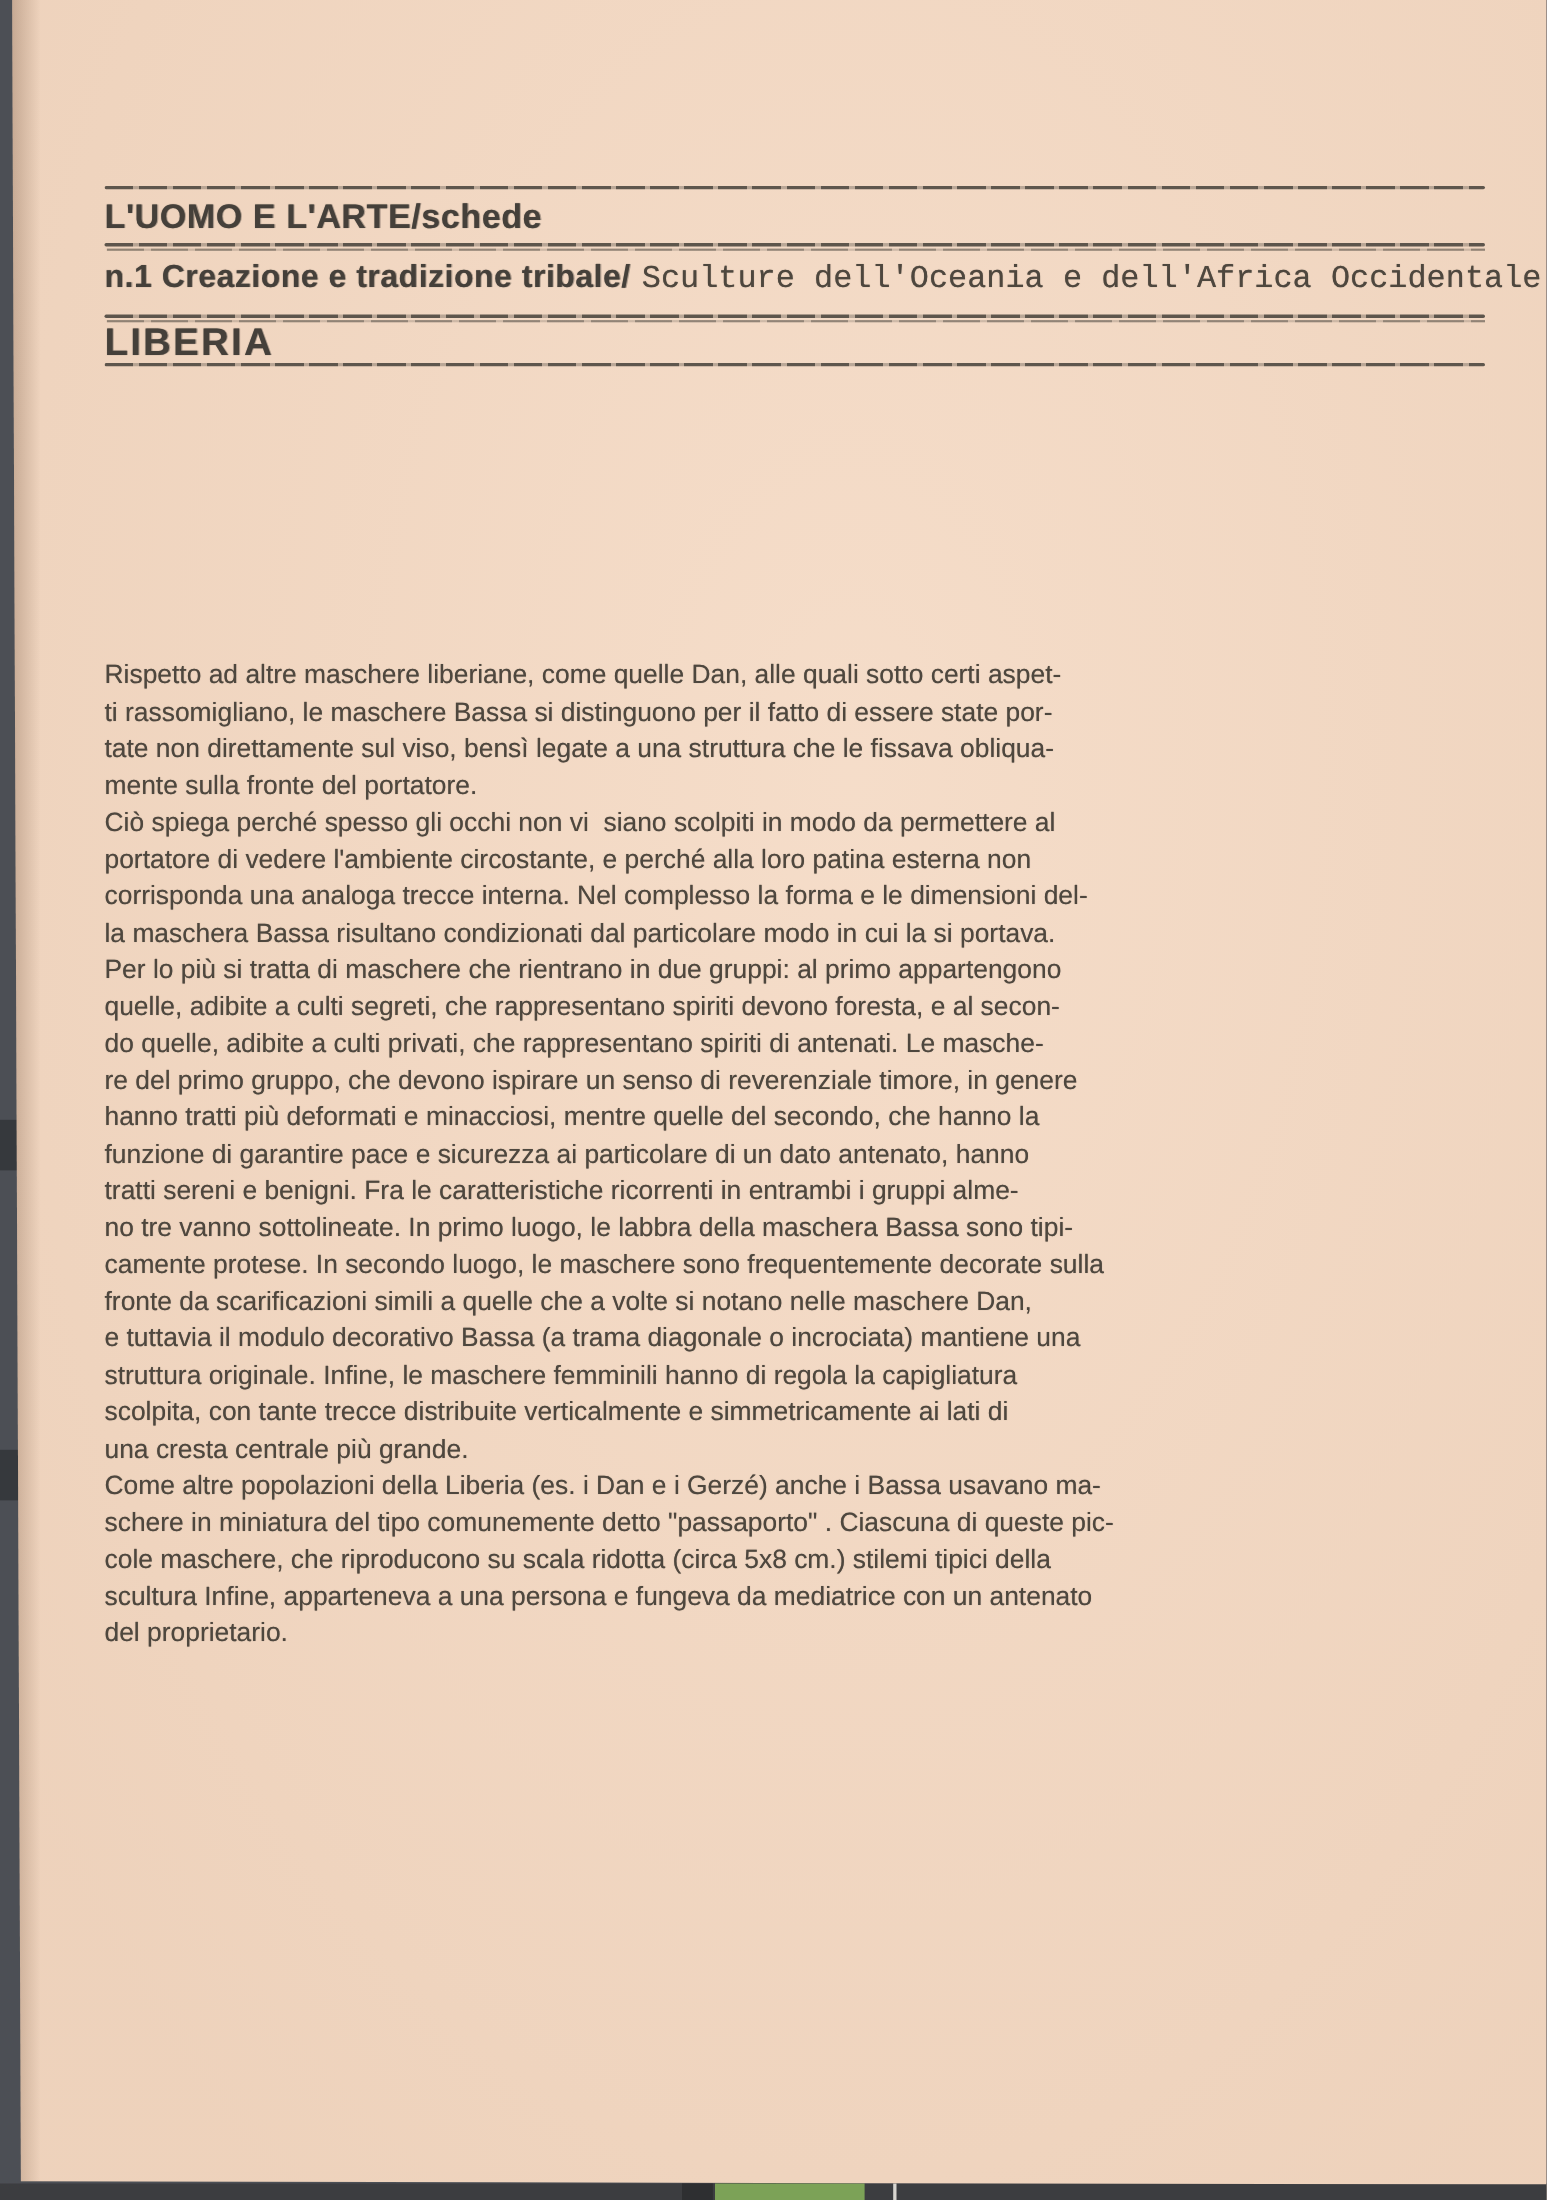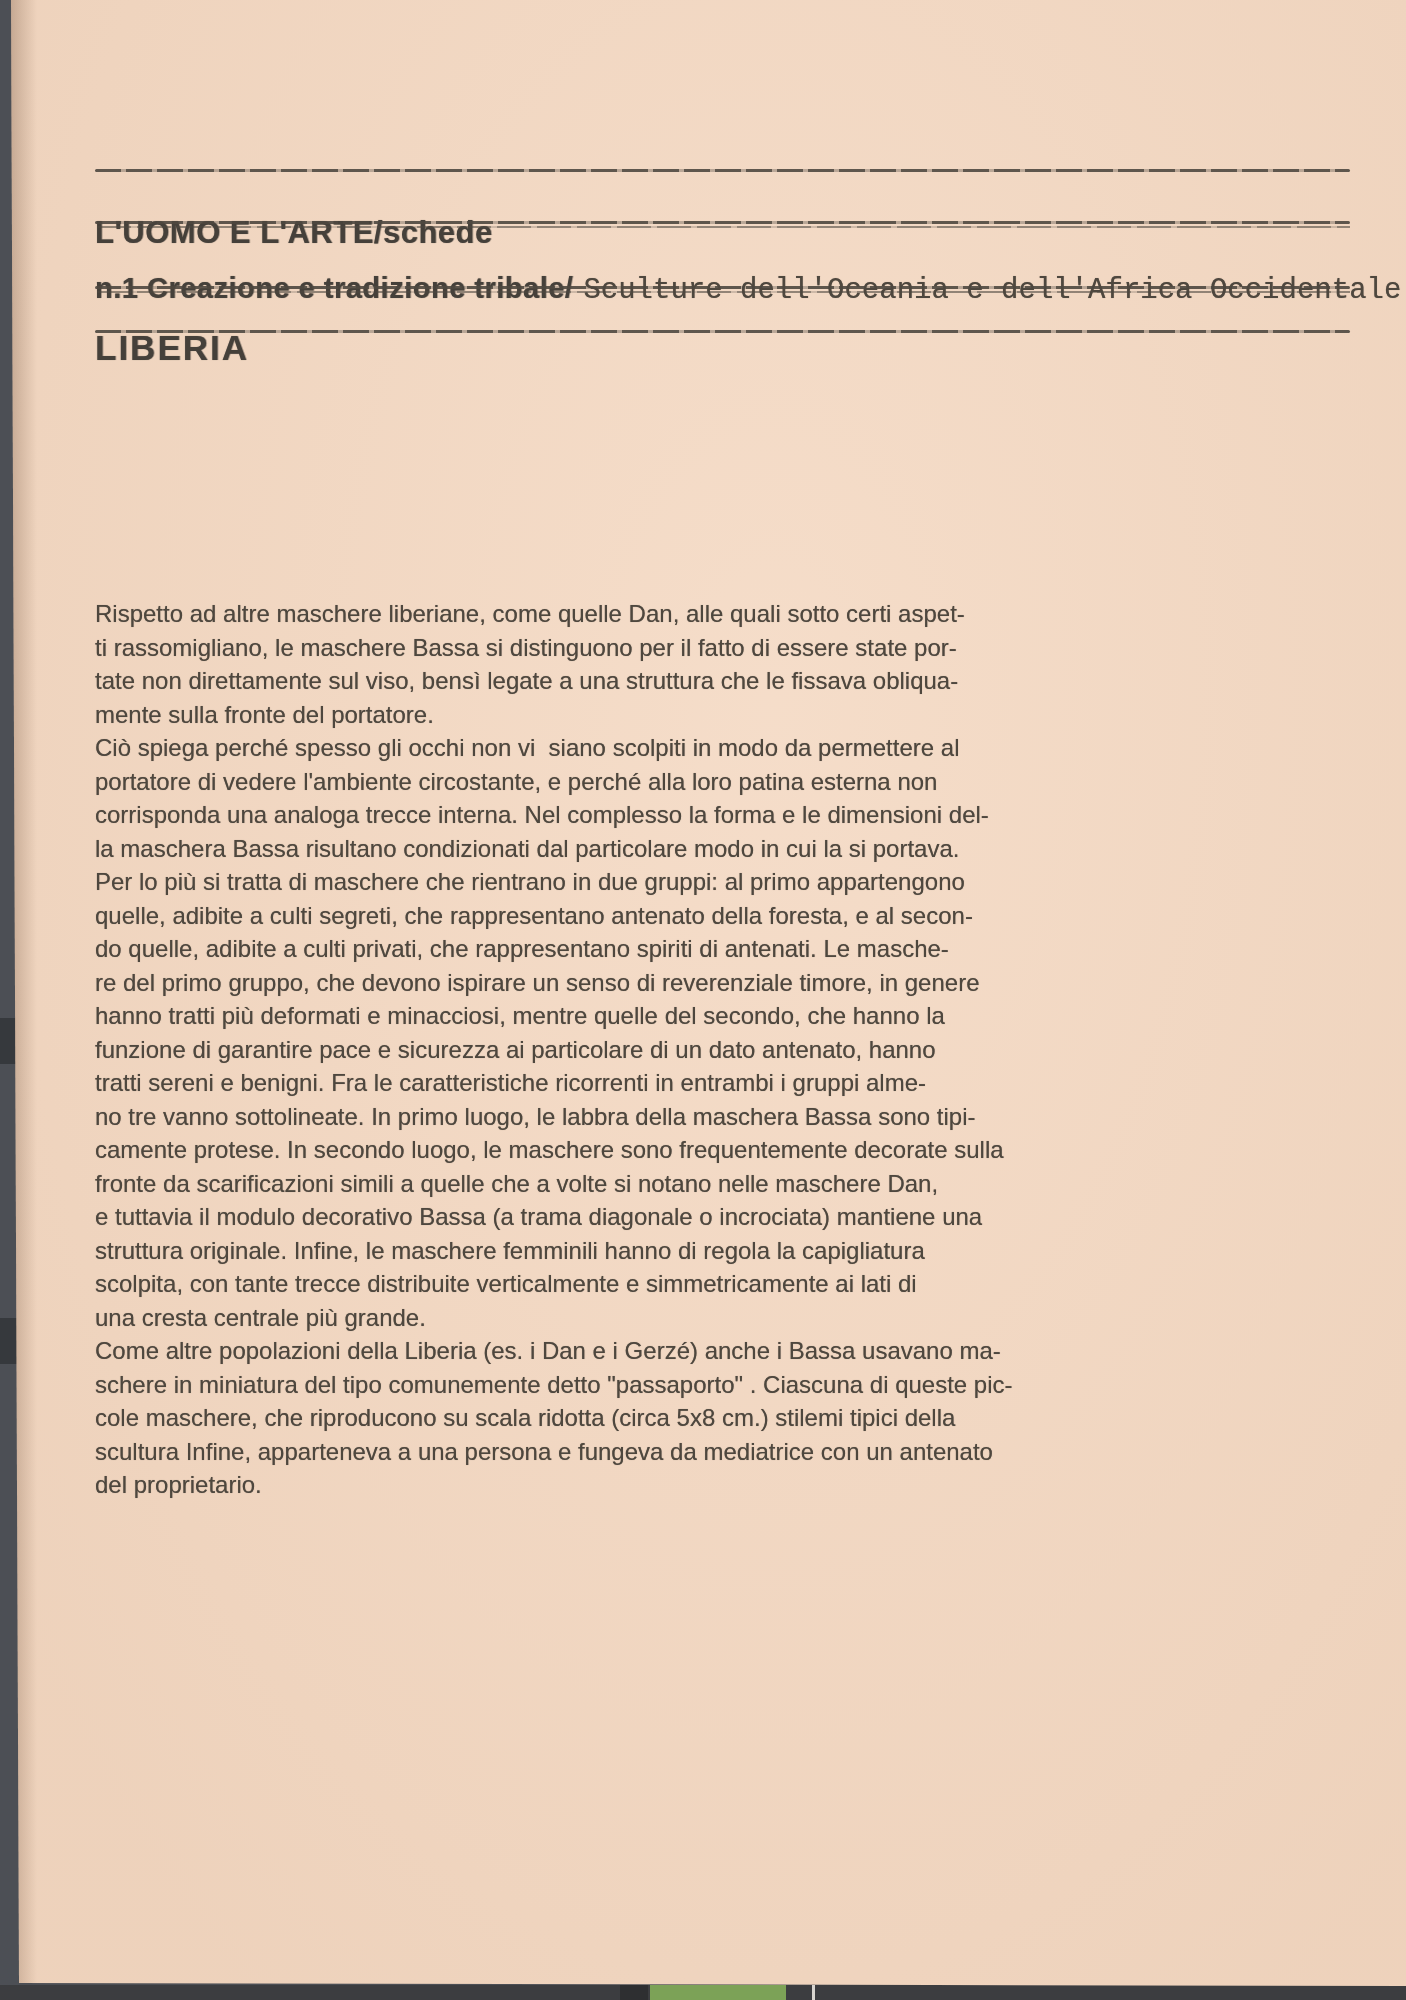--- a/index.html
+++ b/index.html
@@ -63,21 +63,20 @@
   .rule-1{top:169px;}
   .rule-2{top:221px;}
   .rule-3{top:286px;}
   .rule-4{top:330px;}
 
   .stamp{
     color:var(--stamp-ink);
     font-weight:700;
     letter-spacing:.5px;
     text-shadow:1px 0 0 rgba(69,64,58,.35), 0 0 1px rgba(69,64,58,.5);
-    margin-top:36px;
   }
   .series-title{position:absolute;top:178px;font-size:31px;line-height:38px;}
   .issue-row{
     position:absolute;top:232px;left:0;right:0;
     display:flex;align-items:baseline;gap:10px;white-space:nowrap;text-align:right;
   }
   .issue-label{font-size:29px;line-height:40px;}
   .issue-subtitle{
     font-family:"Liberation Mono","DejaVu Sans Mono",monospace;
     font-size:29px;color:var(--ink);
@@ -129,21 +128,21 @@
     <div class="body-text">
         <div class="tline">Rispetto ad altre maschere liberiane, come quelle Dan, alle quali sotto certi aspet-</div>
         <div class="tline">ti rassomigliano, le maschere Bassa si distinguono per il fatto di essere state por-</div>
         <div class="tline">tate non direttamente sul viso, bensì legate a una struttura che le fissava obliqua-</div>
         <div class="tline">mente sulla fronte del portatore.</div>
         <div class="tline">Ciò spiega perché spesso gli occhi non vi  siano scolpiti in modo da permettere al</div>
         <div class="tline">portatore di vedere l'ambiente circostante, e perché alla loro patina esterna non</div>
         <div class="tline">corrisponda una analoga trecce interna. Nel complesso la forma e le dimensioni del-</div>
         <div class="tline">la maschera Bassa risultano condizionati dal particolare modo in cui la si portava.</div>
         <div class="tline">Per lo più si tratta di maschere che rientrano in due gruppi: al primo appartengono</div>
-        <div class="tline">quelle, adibite a culti segreti, che rappresentano antenato della foresta, e al secon-</div>
+        <div class="tline">quelle, adibite a culti segreti, che rappresentano spiriti devono foresta, e al secon-</div>
         <div class="tline">do quelle, adibite a culti privati, che rappresentano spiriti di antenati. Le masche-</div>
         <div class="tline">re del primo gruppo, che devono ispirare un senso di reverenziale timore, in genere</div>
         <div class="tline">hanno tratti più deformati e minacciosi, mentre quelle del secondo, che hanno la</div>
         <div class="tline">funzione di garantire pace e sicurezza ai particolare di un dato antenato, hanno</div>
         <div class="tline">tratti sereni e benigni. Fra le caratteristiche ricorrenti in entrambi i gruppi alme-</div>
         <div class="tline">no tre vanno sottolineate. In primo luogo, le labbra della maschera Bassa sono tipi-</div>
         <div class="tline">camente protese. In secondo luogo, le maschere sono frequentemente decorate sulla</div>
         <div class="tline">fronte da scarificazioni simili a quelle che a volte si notano nelle maschere Dan,</div>
         <div class="tline">e tuttavia il modulo decorativo Bassa (a trama diagonale o incrociata) mantiene una</div>
         <div class="tline">struttura originale. Infine, le maschere femminili hanno di regola la capigliatura</div>

